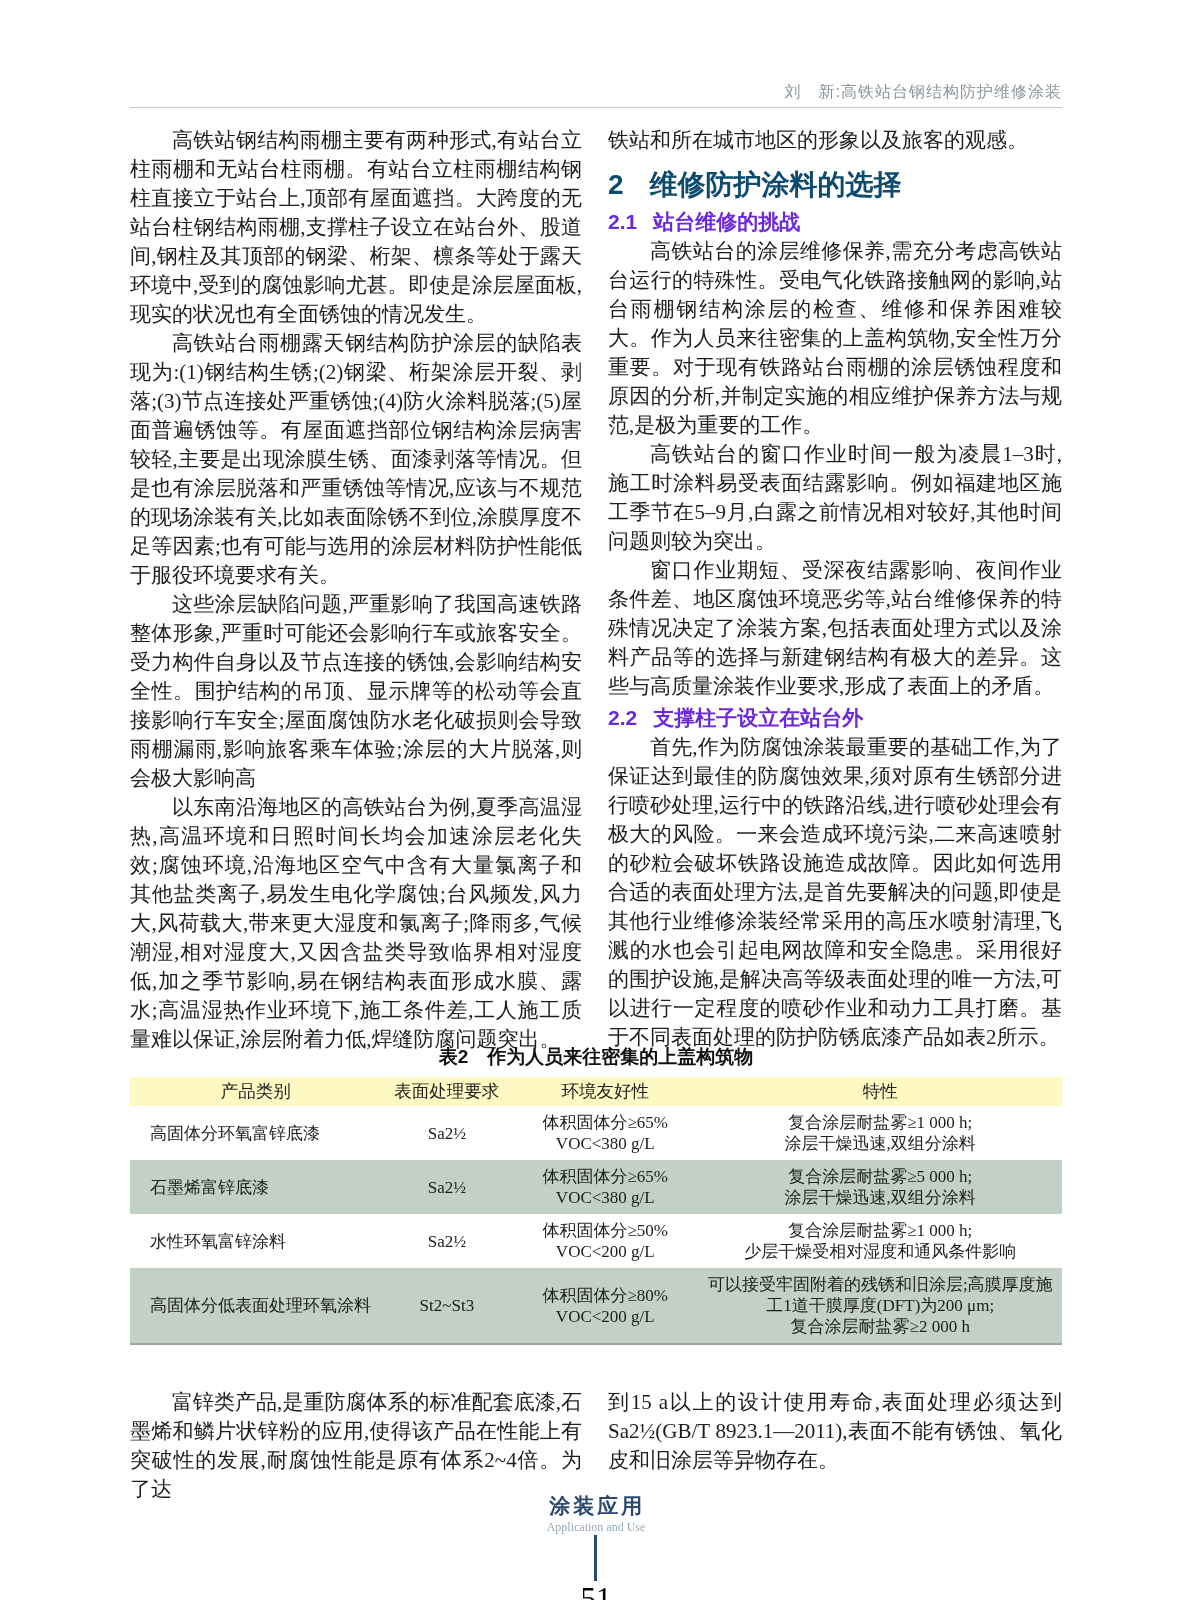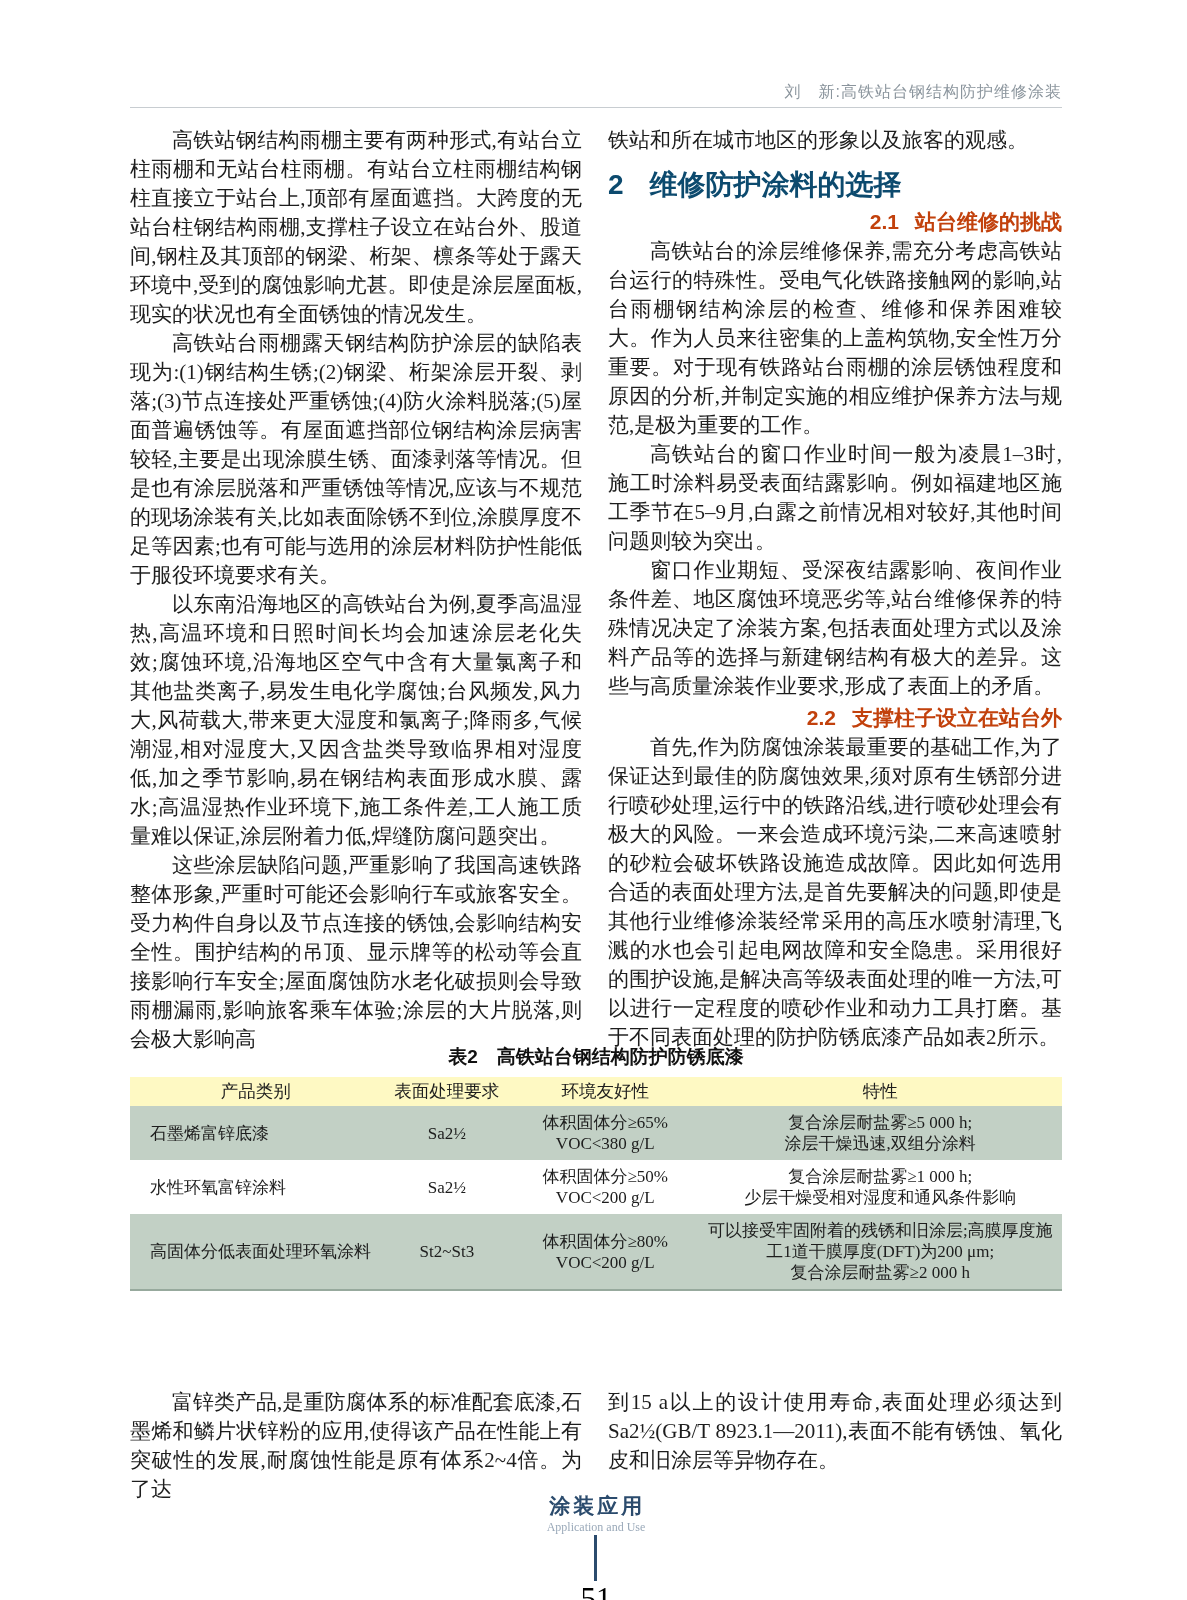--- a/index.html
+++ b/index.html
@@ -22,23 +22,23 @@
   .col-right { top:126px; left:608px; width:454px; }
   p.body-para { margin:0; text-indent:2em; }
   p.no-indent { text-indent:0; }
   h2.sec {
     margin:14px 0 8px 0; font-size:28px; line-height:32px; color:#0c4a6e;
     font-family:"Liberation Sans","DejaVu Sans",sans-serif; font-weight:bold;
     text-align:left;
   }
   h2.sec .sec-num { margin-right:26px; }
   h3.subsec {
-    margin:4px 0 2px 0; font-size:21px; line-height:26px; color:#c2410c;
+    margin:4px 0 2px 0; font-size:21px; line-height:26px; color:#6d28d9;
     font-family:"Liberation Sans","DejaVu Sans",sans-serif; font-weight:bold;
-    text-align:right;
+    text-align:left;
   }
   h3.subsec .sec-num { margin-right:16px; }
 
   .table-block { position:absolute; top:1044px; left:130px; width:932px; }
   .tbl-caption-zh {
     margin:0 0 7px 0; text-align:center; font-size:19px; font-weight:bold;
     font-family:"Liberation Sans","DejaVu Sans",sans-serif; color:#111;
   }
   .tbl-caption-en {
     margin:0 0 11px 0; text-align:center; font-size:17px; font-weight:bold;
@@ -78,53 +78,61 @@
 <body>
 
 <div class="page">
 
   <div class="running-header">刘　新:高铁站台钢结构防护维修涂装</div>
   <div class="header-rule"></div>
 
   <div class="column col-left">
     <p class="body-para">高铁站钢结构雨棚主要有两种形式,有站台立柱雨棚和无站台柱雨棚。有站台立柱雨棚结构钢柱直接立于站台上,顶部有屋面遮挡。大跨度的无站台柱钢结构雨棚,支撑柱子设立在站台外、股道间,钢柱及其顶部的钢梁、桁架、檩条等处于露天环境中,受到的腐蚀影响尤甚。即使是涂层屋面板,现实的状况也有全面锈蚀的情况发生。</p>
     <p class="body-para">高铁站台雨棚露天钢结构防护涂层的缺陷表现为:(1)钢结构生锈;(2)钢梁、桁架涂层开裂、剥落;(3)节点连接处严重锈蚀;(4)防火涂料脱落;(5)屋面普遍锈蚀等。有屋面遮挡部位钢结构涂层病害较轻,主要是出现涂膜生锈、面漆剥落等情况。但是也有涂层脱落和严重锈蚀等情况,应该与不规范的现场涂装有关,比如表面除锈不到位,涂膜厚度不足等因素;也有可能与选用的涂层材料防护性能低于服役环境要求有关。</p>
+    <p class="body-para">这些涂层缺陷问题,严重影响了我国高速铁路整体形象,严重时可能还会影响行车或旅客安全。受力构件自身以及节点连接的锈蚀,会影响结构安全性。围护结构的吊顶、显示牌等的松动等会直接影响行车安全;屋面腐蚀防水老化破损则会导致雨棚漏雨,影响旅客乘车体验;涂层的大片脱落,则会极大影响高</p>
     <p class="body-para">以东南沿海地区的高铁站台为例,夏季高温湿热,高温环境和日照时间长均会加速涂层老化失效;腐蚀环境,沿海地区空气中含有大量氯离子和其他盐类离子,易发生电化学腐蚀;台风频发,风力大,风荷载大,带来更大湿度和氯离子;降雨多,气候潮湿,相对湿度大,又因含盐类导致临界相对湿度低,加之季节影响,易在钢结构表面形成水膜、露水;高温湿热作业环境下,施工条件差,工人施工质量难以保证,涂层附着力低,焊缝防腐问题突出。</p>
-    <p class="body-para">这些涂层缺陷问题,严重影响了我国高速铁路整体形象,严重时可能还会影响行车或旅客安全。受力构件自身以及节点连接的锈蚀,会影响结构安全性。围护结构的吊顶、显示牌等的松动等会直接影响行车安全;屋面腐蚀防水老化破损则会导致雨棚漏雨,影响旅客乘车体验;涂层的大片脱落,则会极大影响高</p>
   </div>
 
   <div class="column col-right">
     <p class="body-para no-indent">铁站和所在城市地区的形象以及旅客的观感。</p>
     <h2 class="sec"><span class="sec-num">2</span><span>维修防护涂料的选择</span></h2>
     <h3 class="subsec"><span class="sec-num">2.1</span><span>站台维修的挑战</span></h3>
     <p class="body-para">高铁站台的涂层维修保养,需充分考虑高铁站台运行的特殊性。受电气化铁路接触网的影响,站台雨棚钢结构涂层的检查、维修和保养困难较大。作为人员来往密集的上盖构筑物,安全性万分重要。对于现有铁路站台雨棚的涂层锈蚀程度和原因的分析,并制定实施的相应维护保养方法与规范,是极为重要的工作。</p>
     <p class="body-para">高铁站台的窗口作业时间一般为凌晨1–3时,施工时涂料易受表面结露影响。例如福建地区施工季节在5–9月,白露之前情况相对较好,其他时间问题则较为突出。</p>
     <p class="body-para">窗口作业期短、受深夜结露影响、夜间作业条件差、地区腐蚀环境恶劣等,站台维修保养的特殊情况决定了涂装方案,包括表面处理方式以及涂料产品等的选择与新建钢结构有极大的差异。这些与高质量涂装作业要求,形成了表面上的矛盾。</p>
     <h3 class="subsec"><span class="sec-num">2.2</span><span>支撑柱子设立在站台外</span></h3>
     <p class="body-para">首先,作为防腐蚀涂装最重要的基础工作,为了保证达到最佳的防腐蚀效果,须对原有生锈部分进行喷砂处理,运行中的铁路沿线,进行喷砂处理会有极大的风险。一来会造成环境污染,二来高速喷射的砂粒会破坏铁路设施造成故障。因此如何选用合适的表面处理方法,是首先要解决的问题,即使是其他行业维修涂装经常采用的高压水喷射清理,飞溅的水也会引起电网故障和安全隐患。采用很好的围护设施,是解决高等级表面处理的唯一方法,可以进行一定程度的喷砂作业和动力工具打磨。基于不同表面处理的防护防锈底漆产品如表2所示。</p>
   </div>
 
   <div class="table-block">
-    <p class="tbl-caption-zh">表2　高铁站台钢结构防护防锈底漆</p>
+    <p class="tbl-caption-zh">表2　作为人员来往密集的上盖构筑物</p>
     <table class="data">
       <colgroup>
         <col style="width:27%">
           <col style="width:14%">
           <col style="width:20%">
           <col style="width:39%">
       </colgroup>
       <thead>
         <tr>
           <th>产品类别</th>
           <th>表面处理要求</th>
           <th>环境友好性</th>
           <th>特性</th>
         </tr>
       </thead>
       <tbody>
+        <tr>
+          <td class="product">高固体分环氧富锌底漆</td>
+          <td>Sa2½</td>
+          <td>体积固体分≥65%
+VOC&lt;380 g/L</td>
+          <td>复合涂层耐盐雾≥1 000 h;
+涂层干燥迅速,双组分涂料</td>
+        </tr>
         <tr class="alt">
           <td class="product">石墨烯富锌底漆</td>
           <td>Sa2½</td>
           <td>体积固体分≥65%
 VOC&lt;380 g/L</td>
           <td>复合涂层耐盐雾≥5 000 h;
 涂层干燥迅速,双组分涂料</td>
         </tr>
         <tr>
           <td class="product">水性环氧富锌涂料</td>

